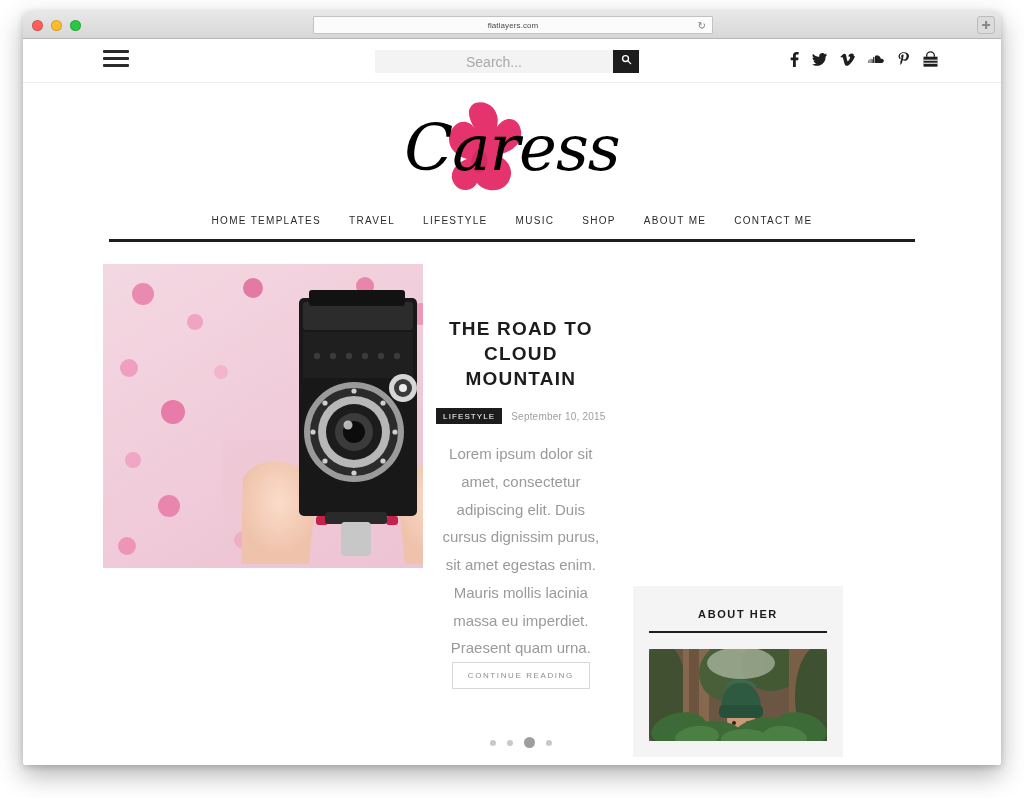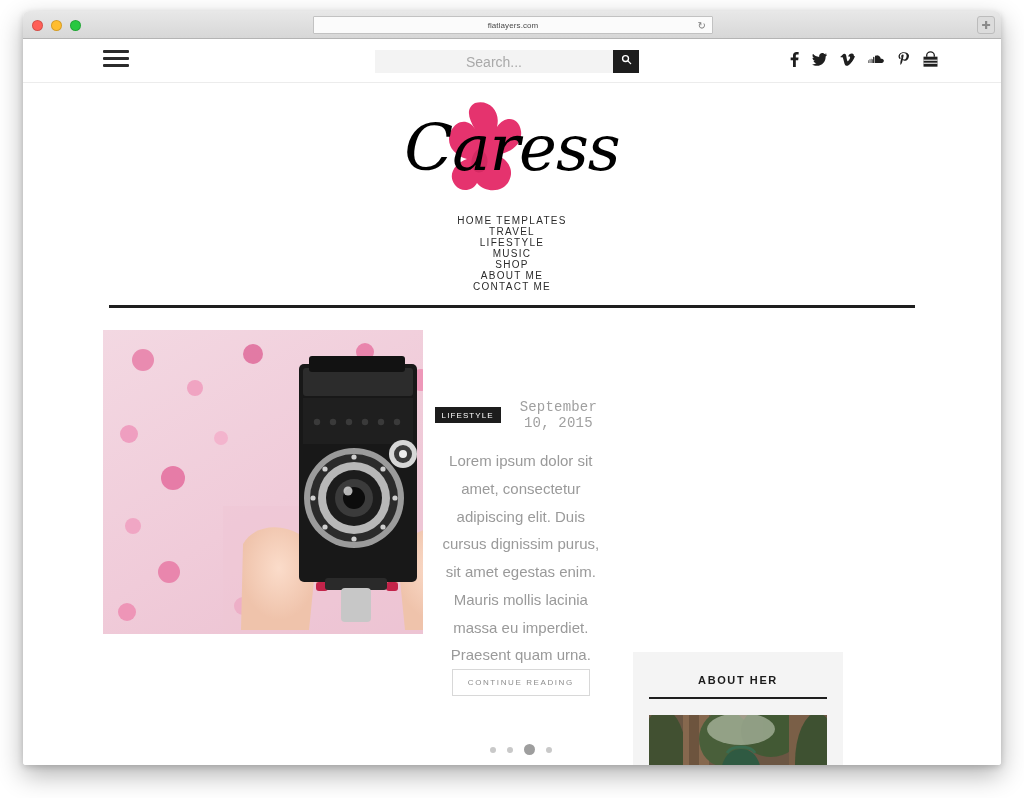--- a/index.html
+++ b/index.html
@@ -197,21 +197,20 @@
     letter-spacing: -1px;
   }
 
   
   .nav {
     display: flex;
     justify-content: center;
     align-items: center;
     gap: 0;
     padding-top: 6px;
-    flex-direction: column;
   }
   .nav-item {
     font-size: 10px;
     letter-spacing: 1.3px;
     color: #2b2b2b;
     padding: 0 14px;
     text-transform: uppercase;
     cursor: pointer;
     white-space: nowrap;
   }
@@ -267,24 +266,23 @@
   }
   .hero-badge {
     background: #1c1c1c;
     color: #ffffff;
     font-size: 8px;
     letter-spacing: 1.1px;
     padding: 4px 7px 3px 7px;
     text-transform: uppercase;
   }
   .hero-date {
-    font-size: 14px;
+    font-size: 10px;
     color: #a0a0a0;
     letter-spacing: 0.2px;
-    font-family: Liberation Mono, monospace;
   }
   .hero-excerpt {
     margin-top: 16px;
     font-size: 15px;
     line-height: 1.85;
     color: #9a9a9a;
   }
   .hero-btn {
     display: inline-block;
     border: 1px solid #d8d8d8;
@@ -542,20 +540,21 @@
                 <circle cx="366" cy="256" r="4.6"></circle>
                   <circle cx="362" cy="268" r="4.6"></circle>
                 <circle cx="352" cy="276" r="4.6"></circle>
               </g>
               <rect x="414" y="120" width="94" height="164" fill="#dbcf86" opacity="0.5"></rect>
               <rect x="436" y="146" width="54" height="120" fill="#cfc26d" opacity="0.45"></rect>
             </svg>
           </div>
 
           <div class="hero-meta">
+            <div class="hero-title">THE ROAD TO CLOUD MOUNTAIN</div>
             <div class="hero-tagrow">
               <span class="hero-badge">LIFESTYLE</span>
               <span class="hero-date">September 10, 2015</span>
             </div>
             <div class="hero-excerpt">Lorem ipsum dolor sit amet, consectetur adipiscing elit. Duis cursus dignissim purus, sit amet egestas enim. Mauris mollis lacinia massa eu imperdiet. Praesent quam urna.</div>
             <button class="hero-btn">CONTINUE READING</button>
             <div class="hero-dots">
               <span class="dot"></span>
               <span class="dot"></span>
               <span class="dot active"></span>

